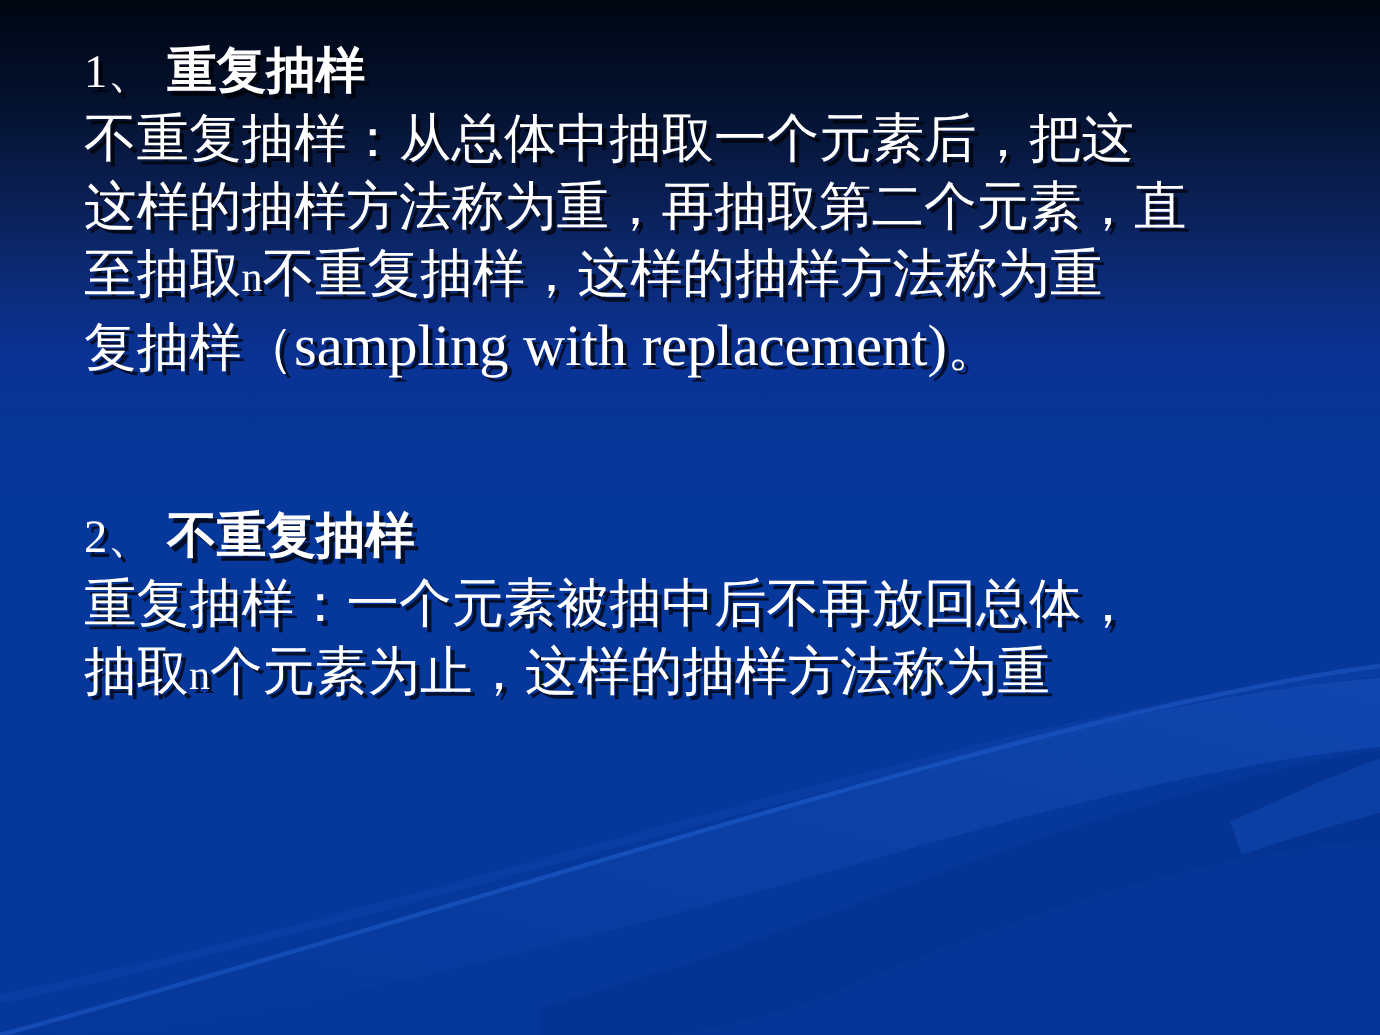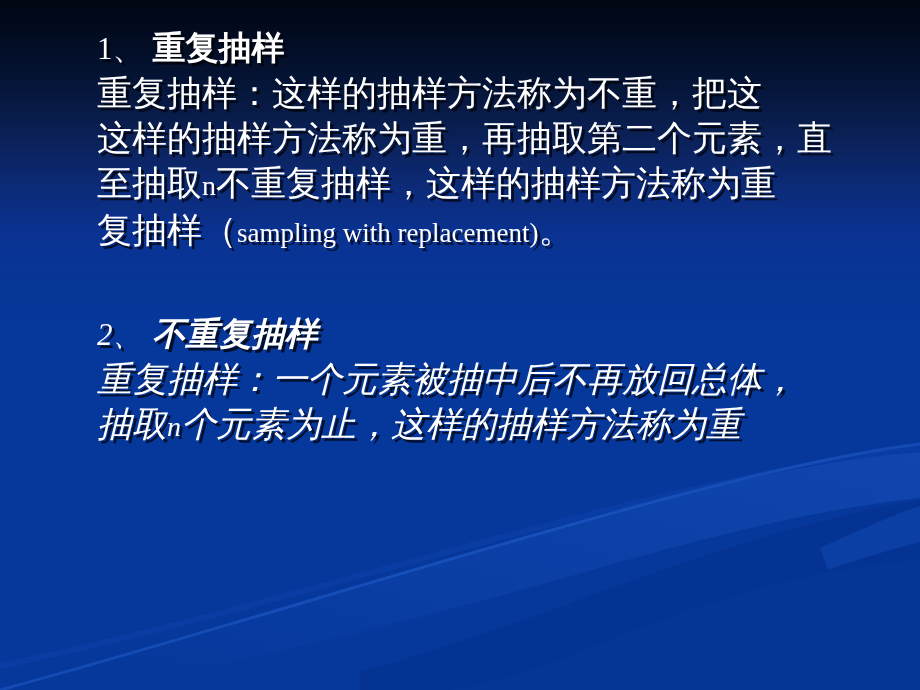--- a/index.html
+++ b/index.html
@@ -35,24 +35,23 @@
   }
   .swoosh-layer svg { display: block; width: 920px; height: 690px; }
 
   
   .block {
     position: absolute;
     left: 0;
     width: 736px;
     box-sizing: border-box;
     padding: 0 14px 0 56px;
-    margin-left: 41px;
   }
   #block-one { top: 26px; }
-  #block-two { top: 312px; font-style: italic; }
+  #block-two { top: 336px; }
 
   .heading {
     font-family: "Liberation Serif", "DejaVu Serif", serif;
     font-size: 33px;
     line-height: 44px;
     color: #ffffff;
     white-space: nowrap;
     text-shadow: 3px 3px 0 rgba(0,0,0,0.72);
     letter-spacing: 0px;
   }
@@ -71,21 +70,21 @@
     line-height: 45px;
     color: #ffffff;
     white-space: nowrap;
     text-shadow: 3px 3px 0 rgba(0,0,0,0.70);
   }
   #block-one .body-line:first-of-type { padding-left: 12px; }
   #block-two .body-line:first-of-type { padding-left: 0px; }
 
   .latin {
     font-family: "Liberation Serif", "DejaVu Serif", serif;
-    font-size: 27px;
+    font-size: 39px;
   }
   .sub-n {
     font-size: 28px;
   }
 </style>
 </head>
 <body>
 
 <div id="slide">
 
@@ -118,21 +117,21 @@
       <path d="M 820 548 C 860 530, 895 514, 920 506 L 920 542 C 890 550, 855 560, 828 570 Z" fill="#1a56c2" opacity="0.35"></path>
 
       <path d="M 0 666 C 230 618, 470 540, 700 488 C 800 465, 880 452, 920 448" fill="none" stroke="#1d57c4" stroke-opacity="0.20" stroke-width="6"></path>
     </svg>
   </div>
 
   <div class="block" id="block-one">
     <div class="heading">
       <span class="num">1、</span><span class="ttl">重复抽样</span>
     </div>
-    <div class="body-line"><span>重复抽样：这样的抽样方法称为不重，把这</span></div>
+    <div class="body-line"><span>不重复抽样：从总体中抽取一个元素后，把这</span></div>
     <div class="body-line"><span>这样的抽样方法称为重，再抽取第二个元素，直</span></div>
     <div class="body-line"><span>至抽取</span><span class="sub-n">n</span><span>不重复抽样，这样的抽样方法称为重</span></div>
     <div class="body-line"><span>复抽样（</span><span class="latin">sampling with replacement)</span><span>。</span></div>
   </div>
 
   <div class="block" id="block-two">
     <div class="heading">
       <span class="num">2、</span><span class="ttl">不重复抽样</span>
     </div>
     <div class="body-line"><span>重复抽样：一个元素被抽中后不再放回总体，</span></div>

